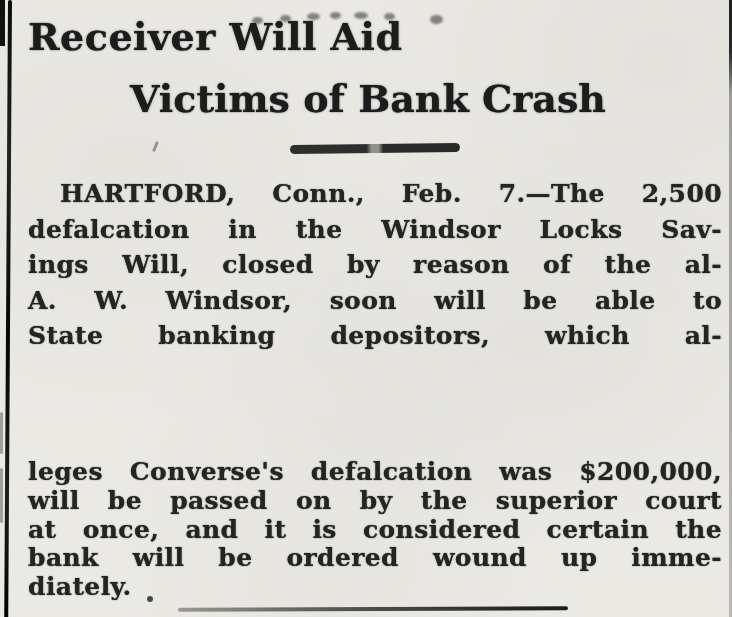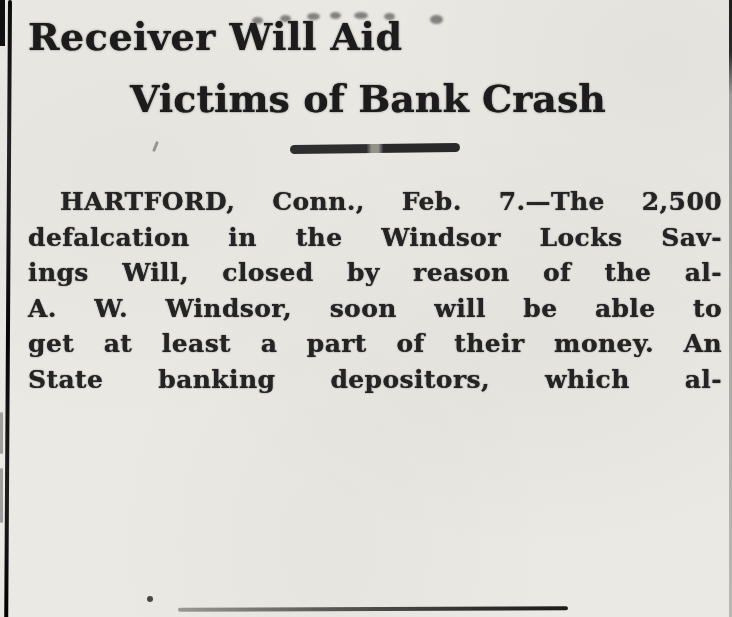--- a/index.html
+++ b/index.html
@@ -74,21 +74,21 @@
     filter: blur(0.4px);
     transform: rotate(-0.7deg);
   }
 
   
   .body-block {
     position: absolute; left: 28px; width: 694px;
     color: #242424; font-weight: bold; font-size: 25px; letter-spacing: 0.4px;
     text-shadow: 0 0 1px rgba(30,30,30,0.8), 0 0 2px rgba(70,70,70,0.25);
   }
-  .body-a { top: 184px; }
+  .body-a { top: 176px; }
   .body-b { top: 458px; }
   .bline { text-align: justify; text-align-last: justify; }
   .body-a .bline { height: 35.5px; line-height: 35.5px; }
   .body-b .bline { height: 28.8px; line-height: 28.8px; }
   .bline.indent { padding-left: 32px; }
   .bline.last { text-align-last: left; }
 
   .end-divider {
     position: absolute; left: 178px; top: 607px; width: 390px; height: 4px;
     border-radius: 2px;
@@ -124,20 +124,26 @@
     <div class="hl2">Victims of Bank Crash</div>
   </h1>
 
   <div class="hl-divider"></div>
 
   <div class="body-block body-a">
     <div class="bline indent">HARTFORD, Conn., Feb. 7.—The 2,500</div>
     <div class="bline">defalcation in the Windsor Locks Sav-</div>
     <div class="bline">ings Will, closed by reason of the al-</div>
     <div class="bline">A. W. Windsor, soon will be able to</div>
-    <div class="bline">get at least a part of their money. An</div>
     <div class="bline">State banking depositors, which al-</div>
   </div>
 
+  <div class="body-block body-b">
+    <div class="bline">leges Converse's defalcation was $200,000,</div>
+    <div class="bline">will be passed on by the superior court</div>
+    <div class="bline">at once, and it is considered certain the</div>
+    <div class="bline">bank will be ordered wound up imme-</div>
+    <div class="bline last">diately.</div>
+  </div>
 
   <div class="end-divider"></div>
 
 </div>
 
 </body></html>

